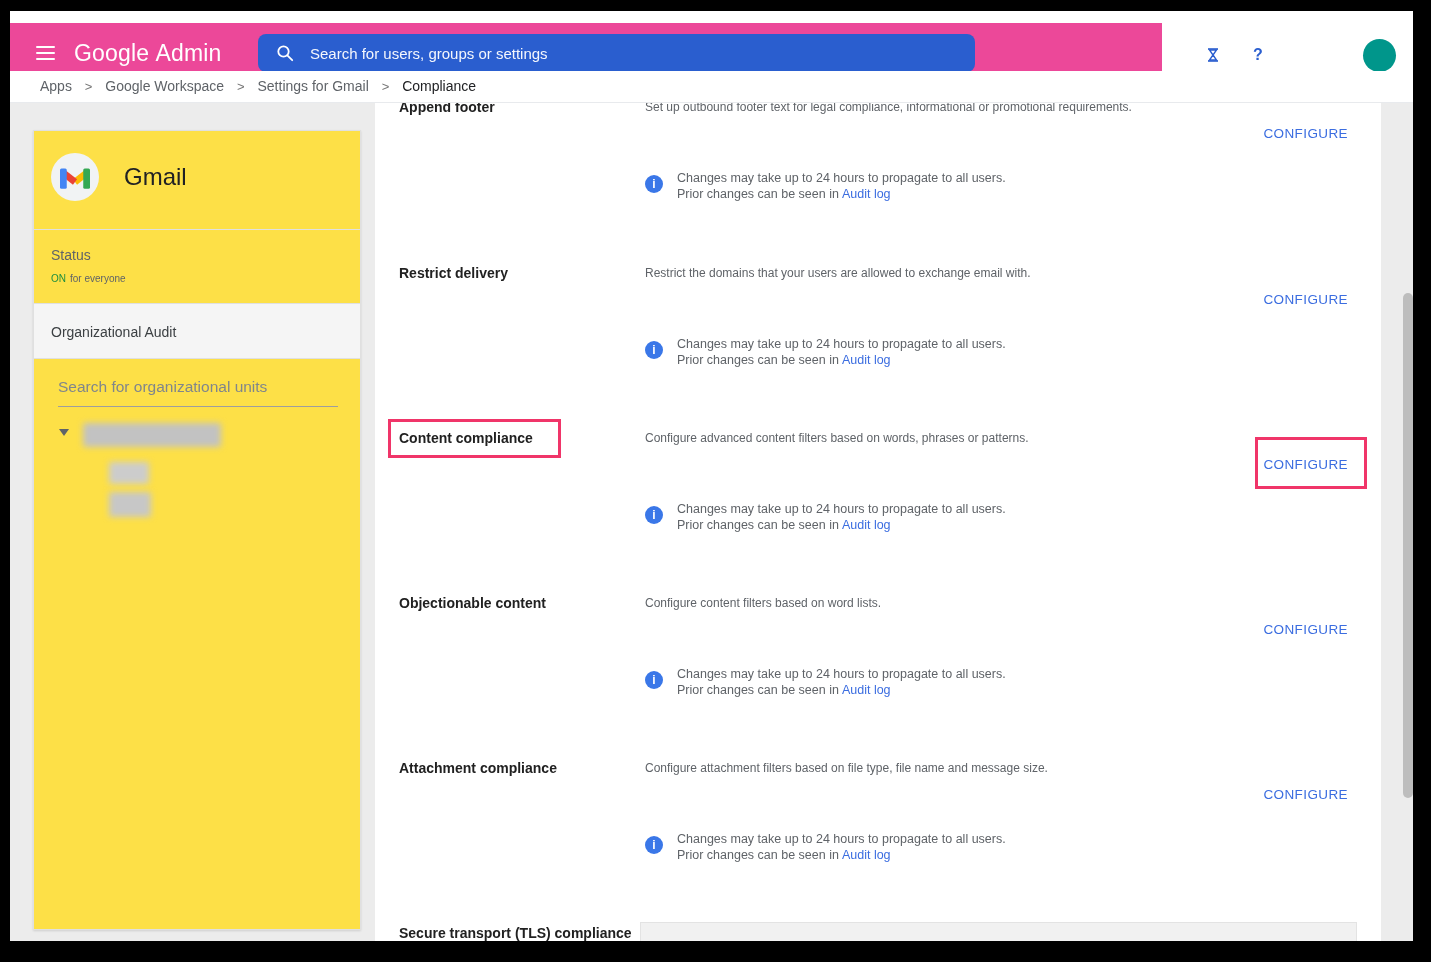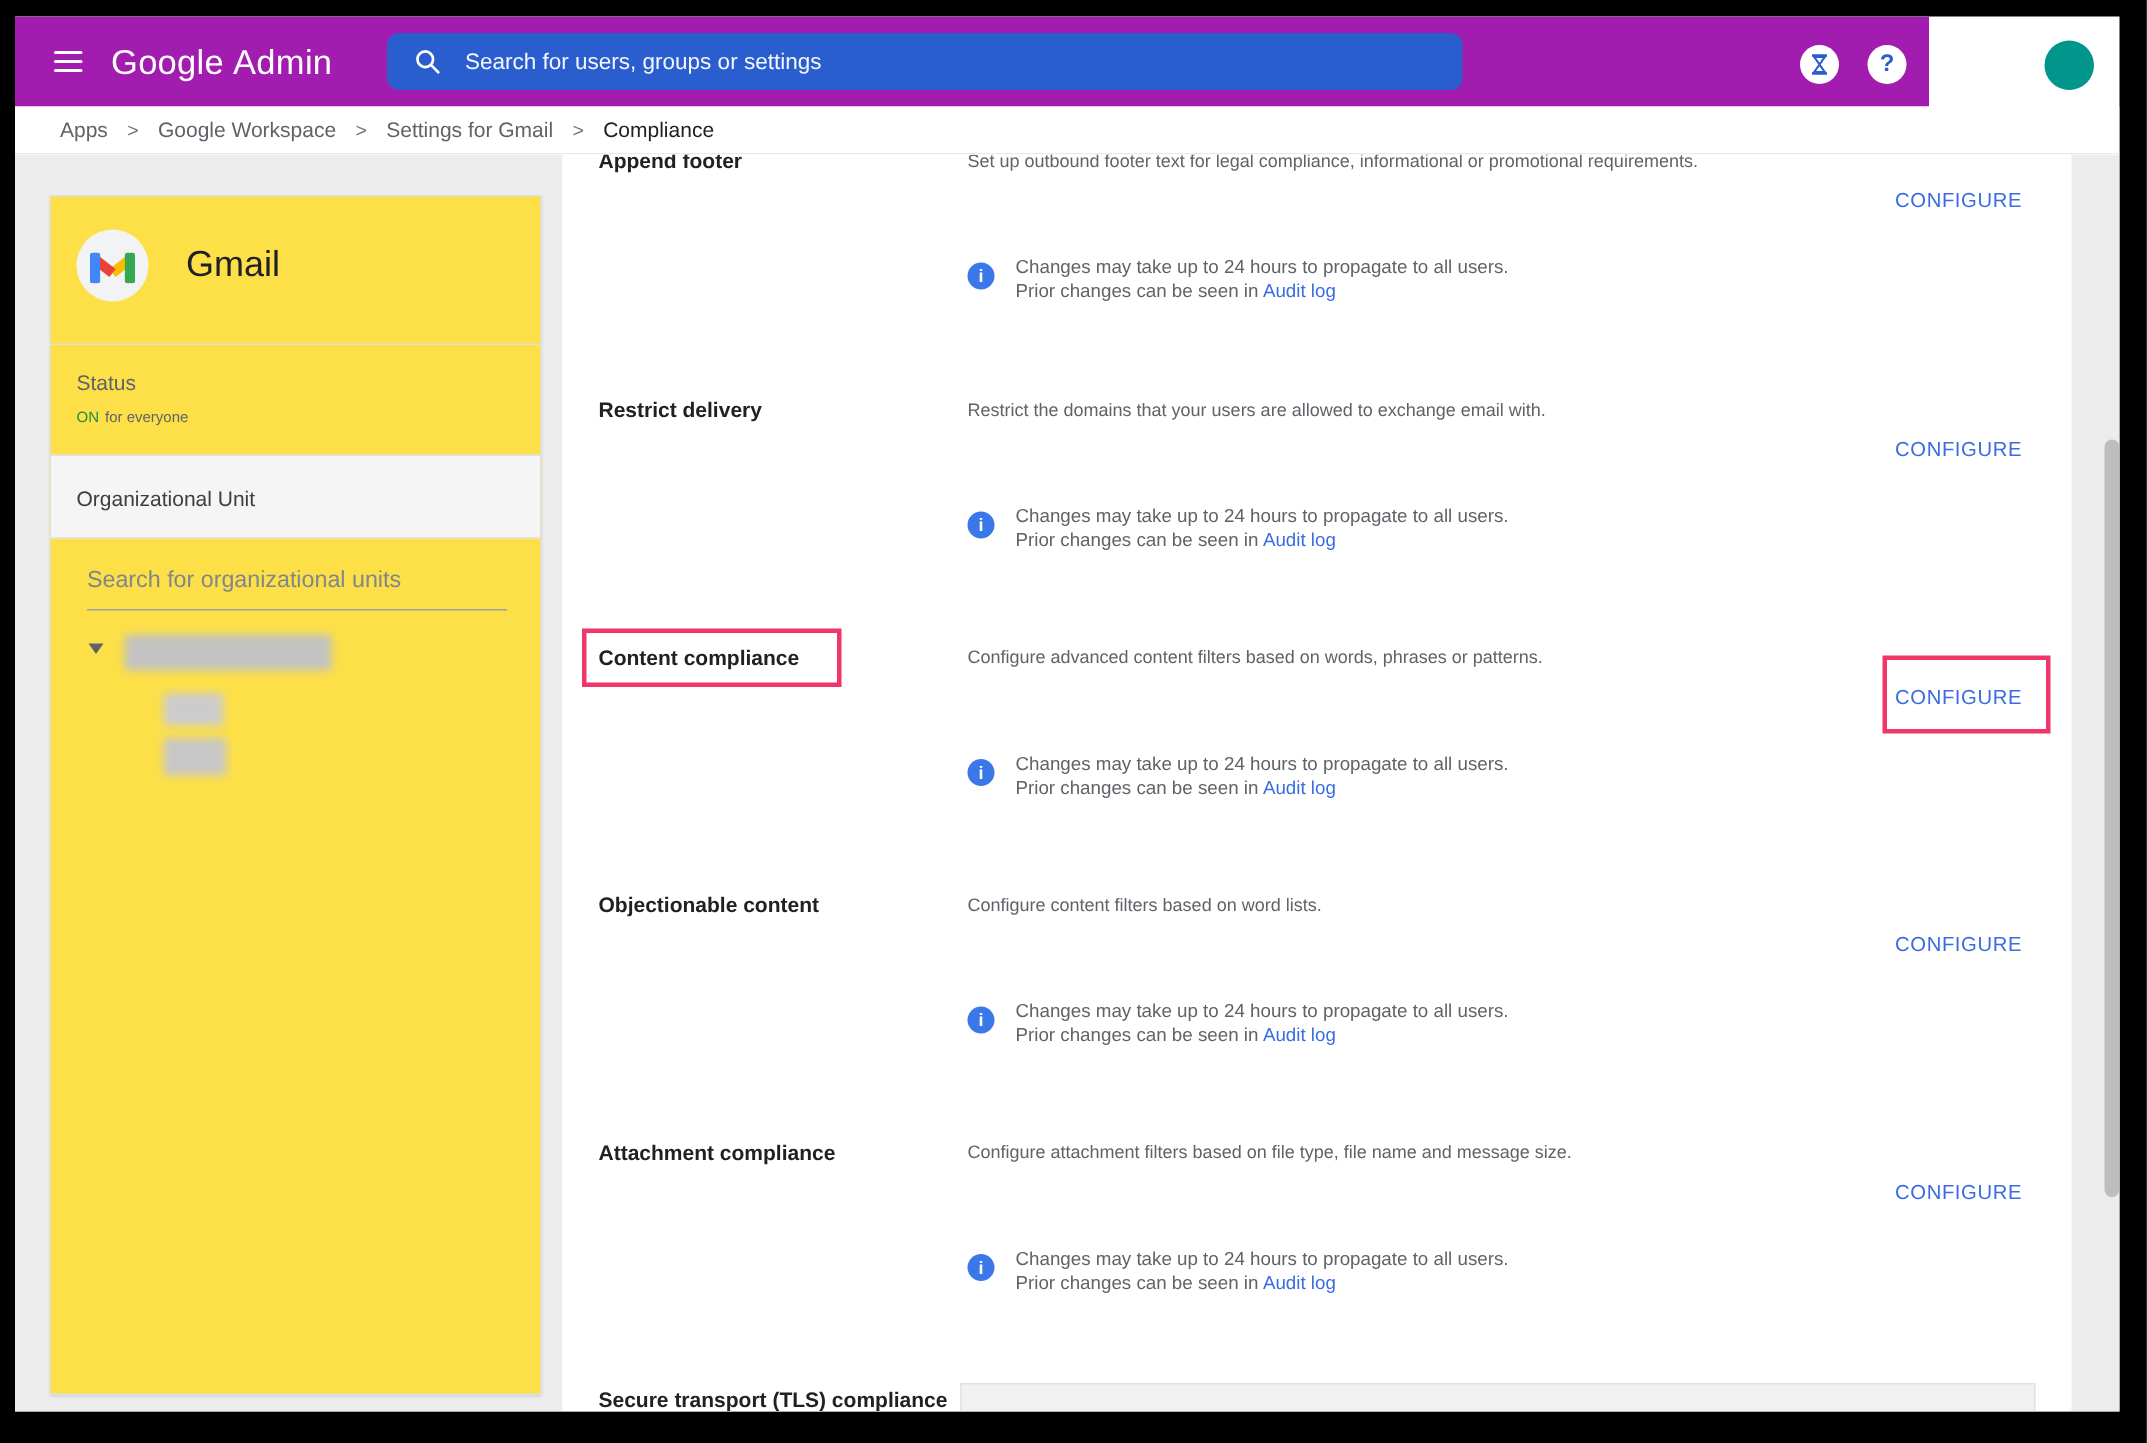--- a/index.html
+++ b/index.html
@@ -2,21 +2,21 @@
 <html><head>
 <meta charset="utf-8">
 <style>
   * { margin:0; padding:0; box-sizing:border-box; }
   html,body { background:#000; }
   body { font-family:"Liberation Sans", sans-serif; }
   #stage { position:relative; width:1431px; height:962px; background:#000; overflow:hidden; }
   #viewport { position:absolute; left:10px; top:11px; width:1403px; height:930px; background:#fff; overflow:hidden; }
 
   
-  .appbar { position:absolute; left:0; top:0; width:1276px; height:60px; background:#a21caf; }
+  .appbar { position:absolute; left:0; top:12px; width:1152px; height:60px; background:#ec4899; }
   .hamburger { position:absolute; left:26px; top:21px; width:20px; height:18px; cursor:pointer; }
   .hamburger .bar { position:absolute; left:0; width:19px; height:2px; background:#fff; border-radius:1px; }
   .hamburger .bar:nth-child(1){ top:2px; } .hamburger .bar:nth-child(2){ top:8px; } .hamburger .bar:nth-child(3){ top:14px; }
   .logo { position:absolute; left:64px; top:0; height:60px; line-height:60px; color:#fff; font-size:23px; letter-spacing:0.2px; white-space:nowrap; }
   .logo .g { font-weight:500; }
   .logo .a { font-weight:400; margin-left:6px; }
   .searchbox { position:absolute; left:248px; top:11px; width:717px; height:38px; background:#2a5ecf; border-radius:8px; }
   .searchbox svg { position:absolute; left:18px; top:10px; }
   .searchbox input { position:absolute; left:52px; top:0; width:640px; height:38px; background:transparent; border:none; outline:none; color:#fff; font-size:15px; font-family:"Liberation Sans", sans-serif; }
   .searchbox input::placeholder { color:rgba(255,255,255,0.95); opacity:1; }
@@ -148,21 +148,21 @@
             <rect x="31" y="3" width="9" height="27" rx="2" fill="#34a853"></rect>
           </svg>
         </div>
         <div class="appname">Gmail</div>
         <div class="divider1"></div>
         <div class="status-label">Status</div>
         <div class="status-line">
           <span class="on">ON</span><span class="rest">for everyone</span>
         </div>
         <div class="ou-band">
-          <div class="t">Organizational Unit</div>
+          <div class="t">Organizational Audit</div>
         </div>
         <div class="ou-search">
           <input type="text" placeholder="Search for organizational units" style="">
         </div>
         <div class="tree-arrow"></div>
         <div class="redact r-root"></div>
         <div class="redact r-c1"></div>
         <div class="redact r-c2"></div>
       </div>
 

